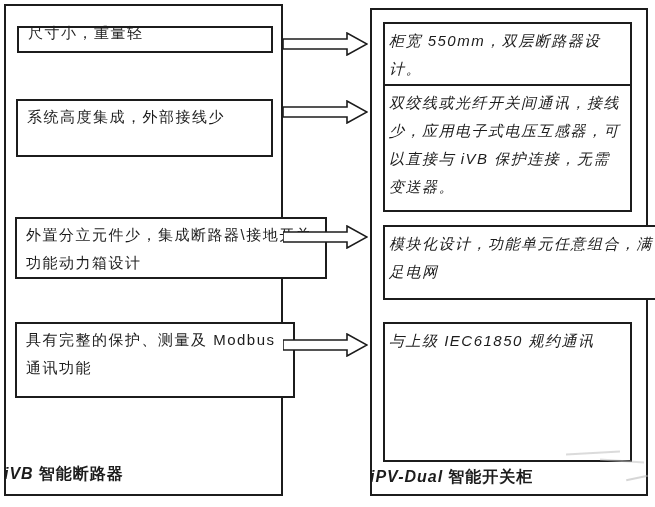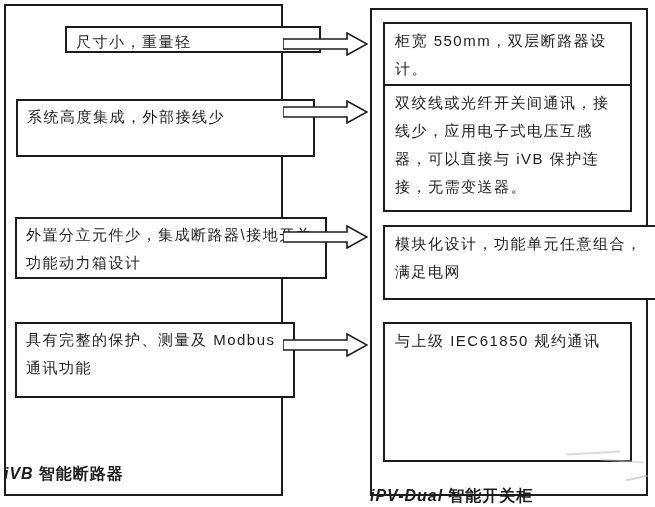--- a/index.html
+++ b/index.html
@@ -8,22 +8,22 @@
     font-family:"Liberation Sans", sans-serif; color:#1c1c1c; overflow:hidden;
   }
   .outer {
     position:absolute; border:2px solid #1c1c1c; background:#ffffff; box-sizing:border-box;
   }
   .ibox {
     position:absolute; border:2px solid #1c1c1c; background:#ffffff; box-sizing:border-box;
     font-size:15px; line-height:28px; letter-spacing:1.5px; word-break:break-all;
   }
   .left-ibox  { padding:2px 9px; }
-  .right-ibox { padding:3px 10px; }
-  .v-center { display:flex; align-items:flex-start; padding-top:0; padding-bottom:16px;margin-left:48px; }
+  .right-ibox { padding:3px 4px;font-style:italic; }
+  .v-center { display:flex; align-items:flex-end; padding-top:0; padding-bottom:4px; }
   .para + .para { margin-top:21px; }
   .panel-label {
     position:absolute; text-align:left; font-weight:bold; font-size:16px;
     letter-spacing:1px; line-height:22px; white-space:nowrap;
   }
   .product { font-style:italic; }
   .label-suffix { margin-left:5px; }
   .arrow { position:absolute; width:85px; height:24px; }
   .arrow svg { display:block; }
   .watermark {
@@ -44,21 +44,21 @@
 <div class="canvas">
 
   <div class="outer" style="left:4px; top:4px; width:279px; height:492px;"></div>
 
   <div class="outer" style="left:370px; top:8px; width:278px; height:488px;"></div>
 
   <div class="ibox left-ibox v-center" style="left:17px; top:26px; width:256px; height:27px;">
     <span>尺寸小，重量轻</span>
   </div>
 
-  <div class="ibox left-ibox" style="left:16px; top:99px; width:299px; height:58px;">
+  <div class="ibox left-ibox" style="left:16px; top:99px; width:257px; height:58px;">
     <span>系统高度集成，外部接线少</span>
   </div>
 
   <div class="ibox left-ibox" style="left:15px; top:217px; width:312px; height:62px;">
     <span>外置分立元件少，集成断路器\接地开关功能动力箱设计</span>
   </div>
 
   <div class="ibox left-ibox" style="left:15px; top:322px; width:280px; height:76px;">
     <span>具有完整的保护、测量及 Modbus 通讯功能</span>
   </div>
@@ -97,21 +97,21 @@
   <div class="arrow" style="left:283px; top:333px;">
     <svg width="85" height="24" viewBox="0 0 85 24">
       <polygon points="0,7 64,7 64,1 84,12 64,23 64,17 0,17" fill="#ffffff" stroke="#1c1c1c" stroke-width="1.6"></polygon>
     </svg>
   </div>
 
   <div class="panel-label" style="left:4px; top:463px; width:279px;">
     <span class="product">iVB</span><span class="label-suffix">智能断路器</span>
   </div>
 
-  <div class="panel-label" style="left:370px; top:466px; width:278px;margin-top:19px;">
+  <div class="panel-label" style="left:370px; top:466px; width:278px;">
     <span class="product">iPV-Dual</span><span class="label-suffix">智能开关柜</span>
   </div>
 
   <div class="artifact artifact-1"></div>
   <div class="artifact artifact-2"></div>
   <div class="artifact artifact-3"></div>
 
 </div>
 
 </body></html>

